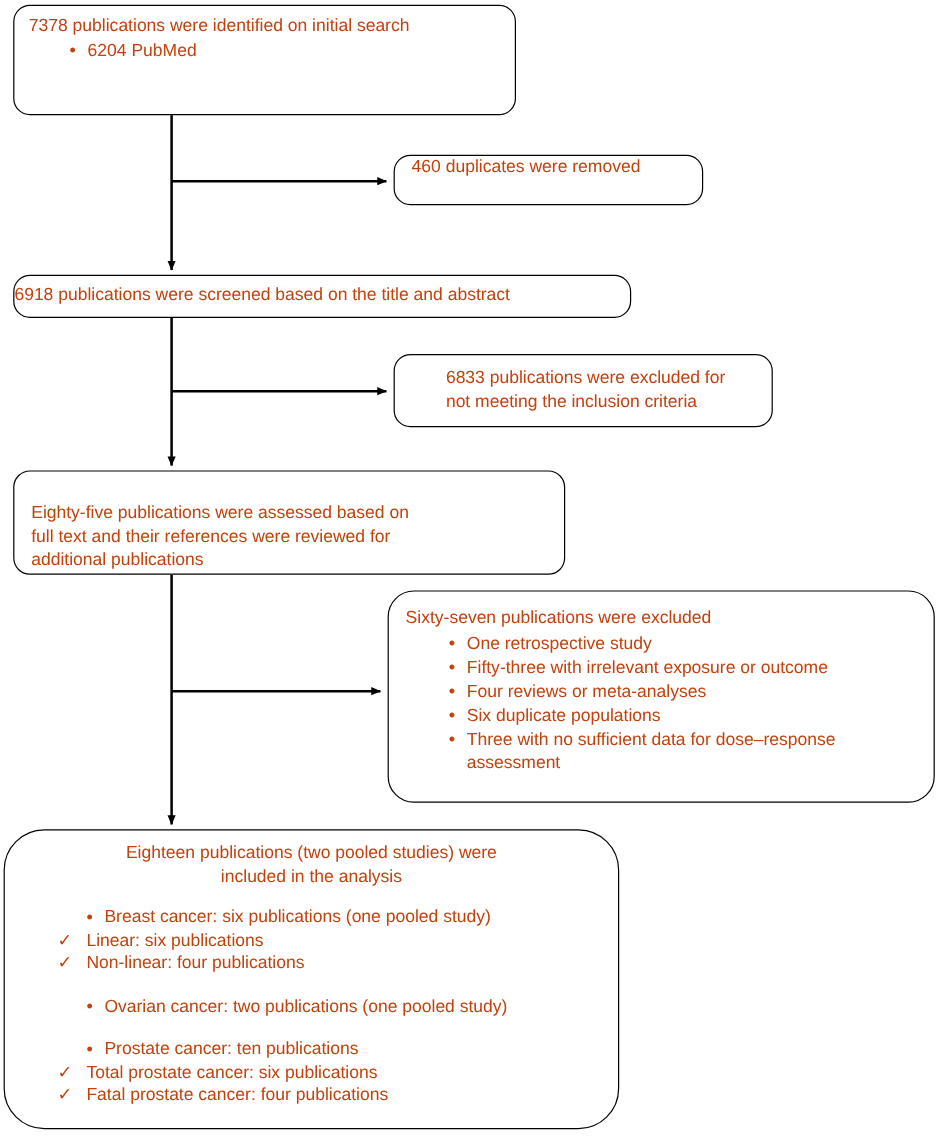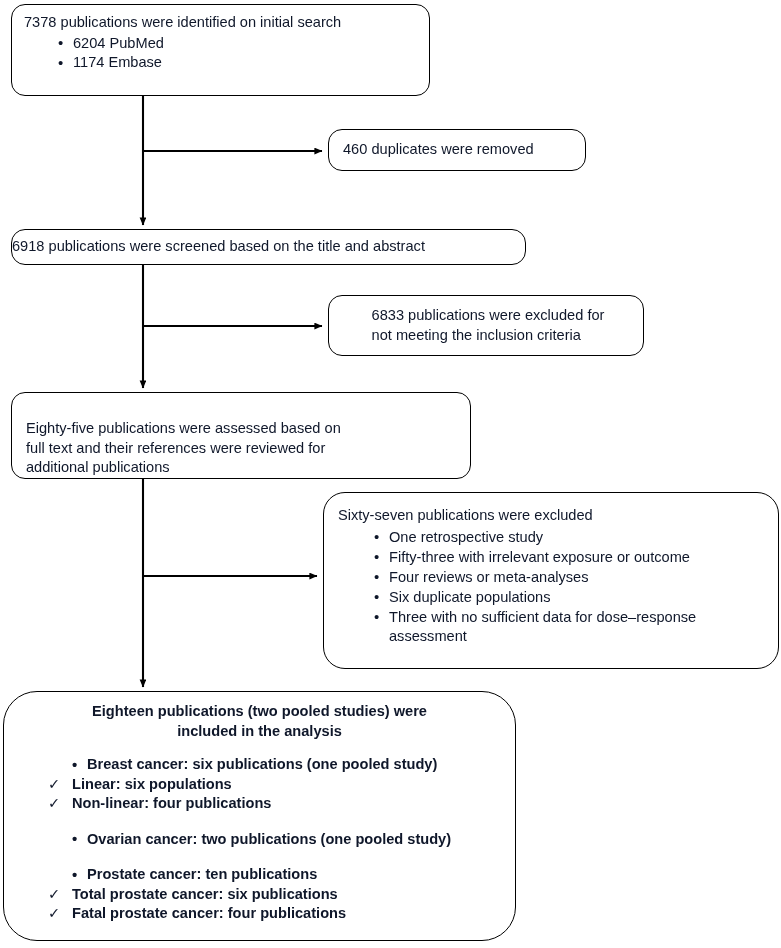--- a/index.html
+++ b/index.html
@@ -23,21 +23,21 @@
     height: 948px;
   }
   .node {
     position: absolute;
     box-sizing: border-box;
     border: 1.6px solid #000;
     background: #fff;
     border-radius: 14px;
     font-size: 14.6px;
     line-height: 1.34;
-    color: #0f172a;
+    color: #c2410c;
   }
   .node .title {
     display: block;
     white-space: pre-line;
   }
   .node .title.centered { text-align: center; }
 
   
   ul.bullets, ul.checks {
     list-style: none;
@@ -73,21 +73,21 @@
   
   #node-identified {
     left: 11px; top: 4px; width: 419px; height: 92px;
     padding: 8px 10px 0 12px;
   }
   #node-identified ul.bullets { margin-left: 32px; margin-top: 1px; }
 
   #node-duplicates {
     left: 328px; top: 129px; width: 258px; height: 42px;
     padding: 0 10px 0 14px;
-    display: flex; align-items: center;
+    display: flex; 
   }
 
   #node-screened {
     left: 11px; top: 229px; width: 515px; height: 36px;
     padding: 0 8px 0 0;
     display: flex; align-items: center;
   }
 
   #node-excluded-title {
     left: 328px; top: 295px; width: 316px; height: 61px;
@@ -106,21 +106,20 @@
     padding: 13px 8px 0 14px;
     border-radius: 22px;
   }
   #node-exc67 ul.bullets { margin-left: 34px; margin-top: 2px; }
   #node-exc67 ul.bullets > li { margin-top: 0.5px; }
 
   #node-included {
     left: 3px; top: 691px; width: 513px; height: 250px;
     padding: 10px 10px 0 10px;
     border-radius: 34px;
-    font-weight: bold;
   }
   #node-included .title.centered { margin: 0 auto; width: 93%; }
   #node-included ul.bullets { margin-left: 56px; margin-top: 14px; }
   #node-included ul.checks { margin-left: 32px; margin-top: 0px; }
   #node-included li.group-gap { margin-top: 16px; }
 </style>
 </head>
 <body>
 
 <svg id="flow" viewBox="0 0 781 948" width="781" height="948" aria-hidden="true">
@@ -142,21 +141,20 @@
     <line x1="143" y1="479" x2="143" y2="687" marker-end="url(#ah)"></line>
 
     <line x1="143" y1="576" x2="317" y2="576" marker-end="url(#ah)"></line>
   </g>
 </svg>
 
 <div class="node" id="node-identified">
   <span class="title">7378 publications were identified on initial search</span>
   <ul class="bullets">
     <li>6204 PubMed</li>
-    <li>1174 Embase</li>
   </ul>
 </div>
 
 <div class="node" id="node-duplicates">
   <span class="title">460 duplicates were removed</span>
 </div>
 
 <div class="node" id="node-screened">
   <span class="title">6918 publications were screened based on the title and abstract</span>
 </div>
@@ -185,21 +183,21 @@
 </div>
 
 <div class="node" id="node-included">
   <span class="title centered">Eighteen publications (two pooled studies) were
 included in the analysis</span>
 
   <ul class="bullets">
     <li>Breast cancer: six publications (one pooled study)</li>
   </ul>
   <ul class="checks">
-    <li>Linear: six populations</li>
+    <li>Linear: six publications</li>
     <li>Non-linear: four publications</li>
   </ul>
 
   <ul class="bullets">
     <li class="group-gap">Ovarian cancer: two publications (one pooled study)</li>
   </ul>
 
   <ul class="bullets">
     <li class="group-gap">Prostate cancer: ten publications</li>
   </ul>

